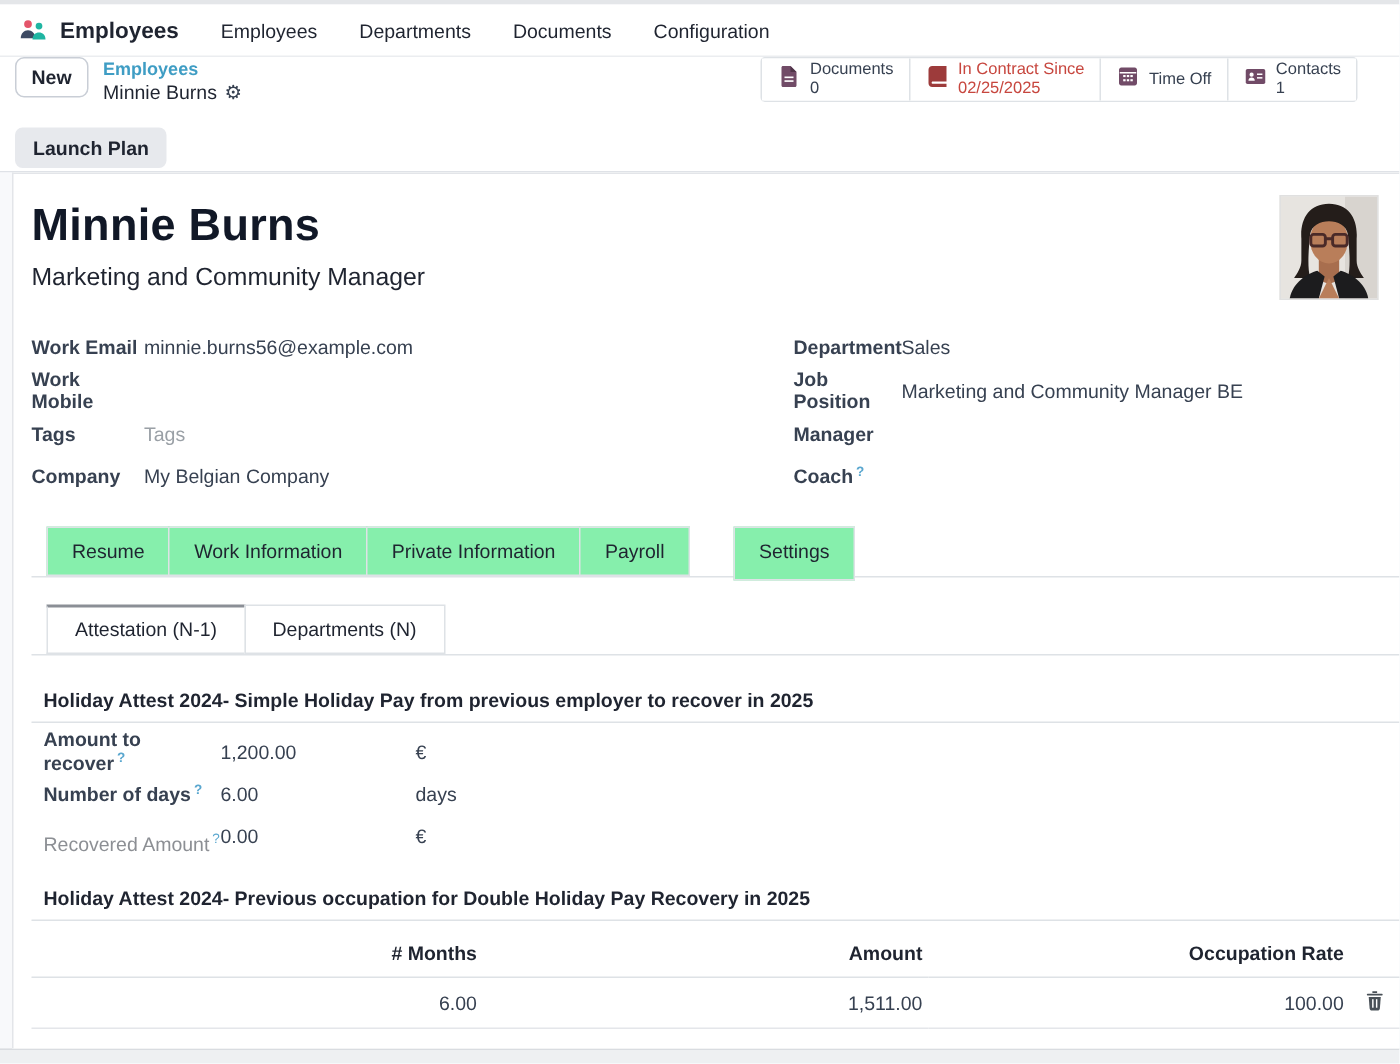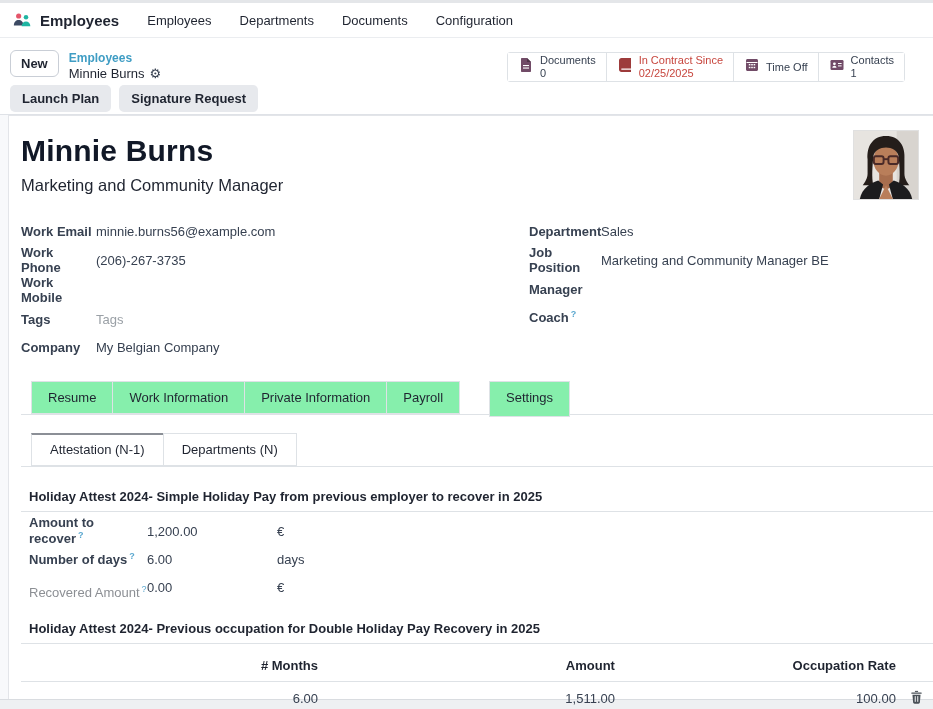--- a/index.html
+++ b/index.html
@@ -10,21 +10,21 @@
 
   
   .navbar { height:35px; background:#fff; display:flex; align-items:center; padding:0 12px; border-bottom:1px solid #ebedf0; }
   .brand-wrap { display:flex; align-items:center; gap:8px; margin-right:28px; cursor:pointer; }
   .app-icon svg { display:block; }
   .brand { font-size:15px; font-weight:700; color:#1f2430; }
   .menu { display:flex; gap:28px; }
   .menu-item { font-size:13px; color:#1f2430; cursor:pointer; }
 
   
-  .control-panel { height:44px; background:#fff; display:flex; align-items:flex-end; justify-content:space-between; padding:0 0 0 10px; }
+  .control-panel { height:44px; background:#fff; display:flex; align-items:flex-start; justify-content:space-between; padding:0 0 0 10px; }
   .cp-left { display:flex; align-items:flex-start; gap:10px; }
   .btn-new { background:#fff; border:1px solid #c9ced6; border-radius:6px; padding:5px 10px; font-size:13px; font-weight:600; color:#1f2430; cursor:pointer; font-family:inherit; }
   .breadcrumb { display:flex; flex-direction:column; line-height:1.25; padding-top:1px; }
   .bc-parent { font-size:12px; font-weight:600; color:#3f9dc4; text-decoration:none; cursor:pointer; }
   .bc-current-row { display:flex; align-items:center; gap:5px; }
   .bc-current { font-size:13px; color:#1f2430; }
   .gear { font-size:13px; color:#374151; cursor:pointer; }
 
   .stat-group { display:flex; border:1px solid #dee2e6; border-radius:3px; background:#fff; margin-right:28px; height:30px; }
   .stat-btn { display:flex; align-items:center; gap:6px; padding:0 10px; border-left:1px solid #dee2e6; cursor:pointer; background:#fff; }
@@ -183,21 +183,20 @@
         <span class="stat-txt">
           <span class="stat-label">Contacts</span>
           <span class="stat-value">1</span>
         </span>
       </div>
     </div>
   </div>
 
   <div class="statusbar">
     <button class="btn-gray">Launch Plan</button>
-    <button class="btn-gray">Signature Request</button>
   </div>
 
   <div class="sheet-wrap">
     <div class="sheet">
 
       <h1 class="emp-name">Minnie Burns</h1>
       <div class="emp-job">Marketing and Community Manager</div>
 
       <div class="avatar">
         <svg width="64" height="68" viewBox="0 0 66 70">
@@ -215,24 +214,20 @@
           <path d="M60 70 C58 59 48 53 41 51 L36 55 L40 70 Z" fill="#1c1c1e"></path>
           <path d="M26 70 L33 56 L40 70 Z" fill="#b97e5a"></path>
         </svg>
       </div>
 
       <div class="fields">
         <div class="fcol">
           <div class="frow">
             <span class="flabel">Work Email</span>
             <span class="fvalue">minnie.burns56@example.com</span>
-          </div>
-          <div class="frow">
-            <span class="flabel">Work Phone</span>
-            <span class="fvalue">(206)-267-3735</span>
           </div>
           <div class="frow">
             <span class="flabel">Work Mobile</span>
             <span class="fvalue"></span>
           </div>
           <div class="frow">
             <span class="flabel">Tags</span>
             <span class="fvalue placeholder">Tags</span>
           </div>
           <div class="frow">

